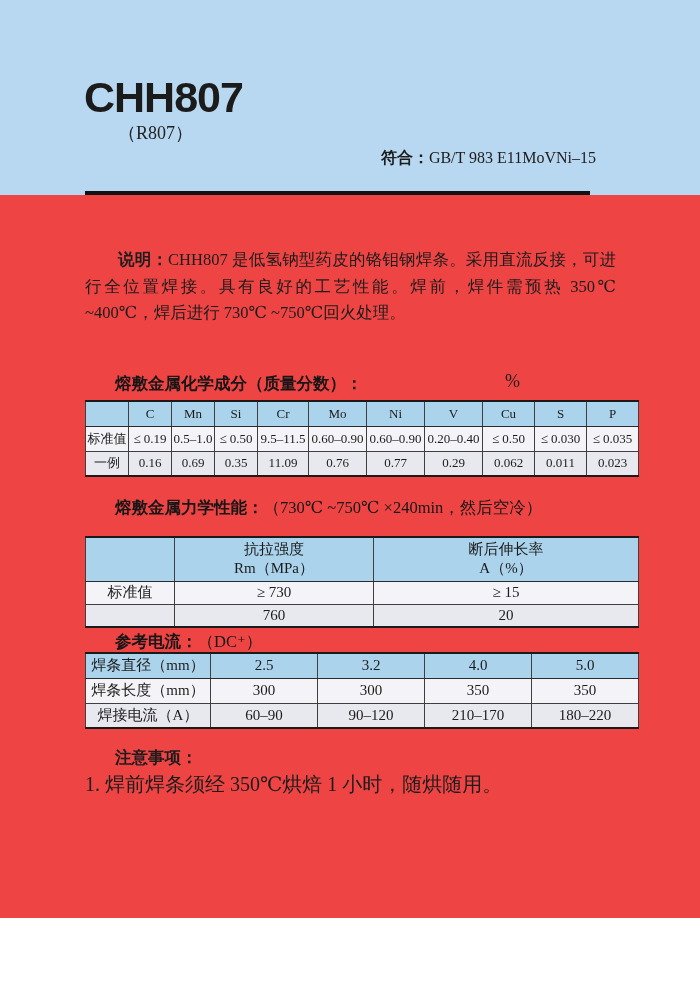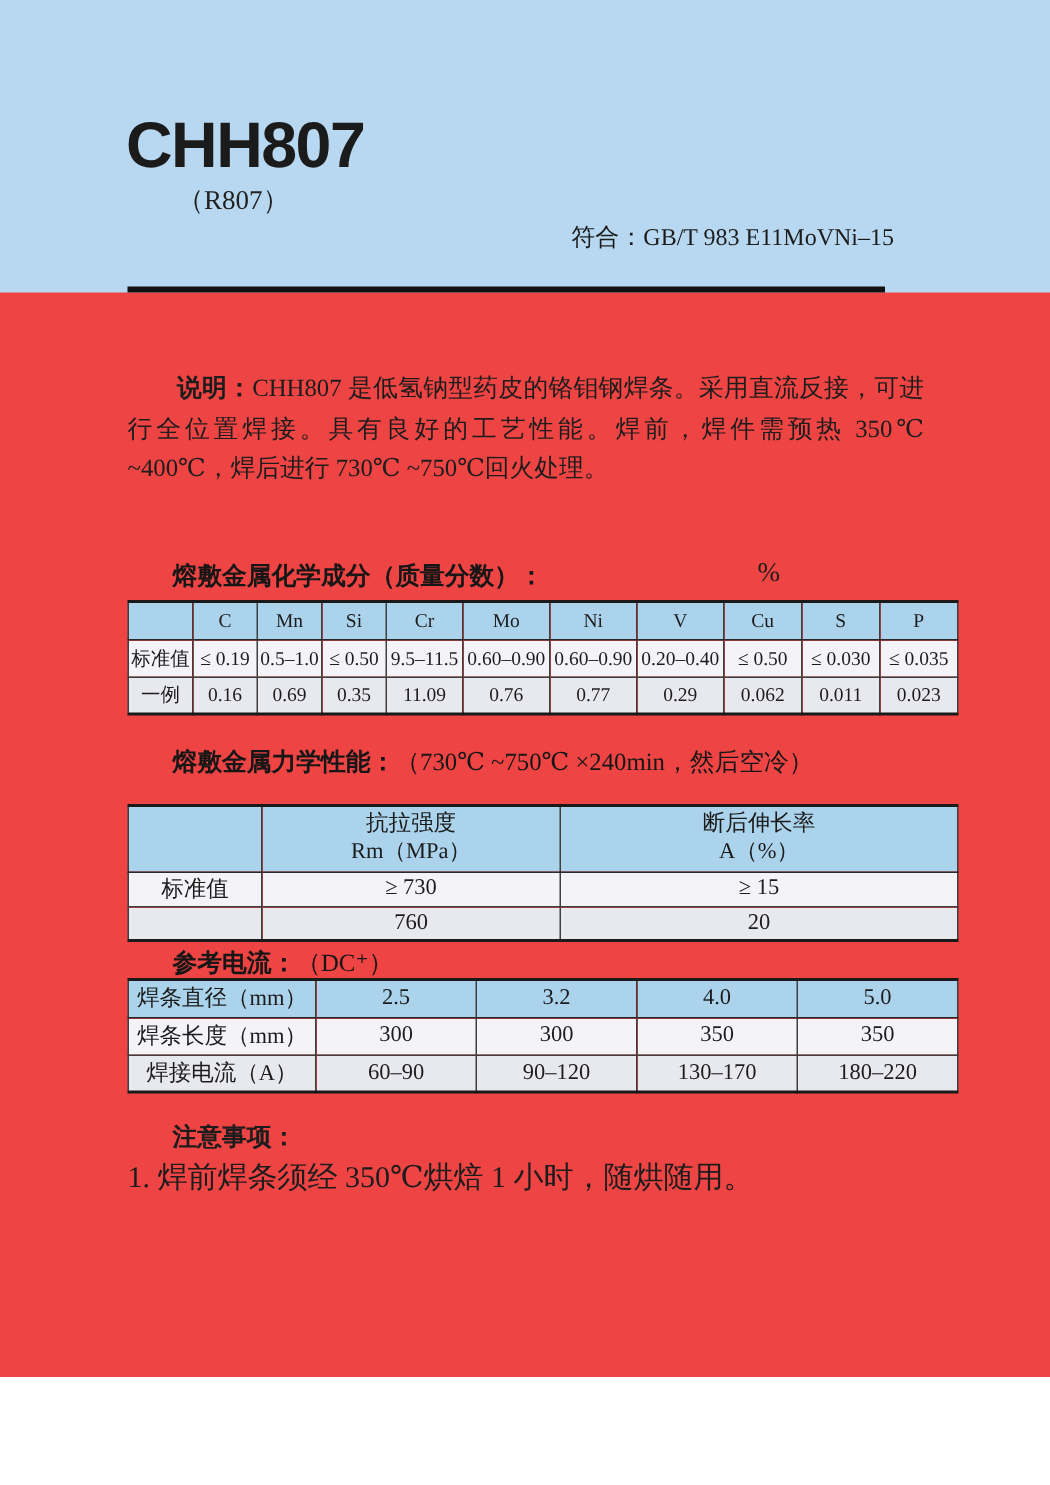--- a/index.html
+++ b/index.html
@@ -37,21 +37,21 @@
     margin-left: 32px;
   }
   .conform {
     position: absolute;
     top: 148px;
     left: 0; width: 596px;
     text-align: right;
     font-size: 16px;
     color: #1c1c1c;
   }
-  .conform .b { font-family: "Liberation Sans", "DejaVu Sans", sans-serif; font-weight: 400; text-align: center; }
+  .conform .b { font-family: "Liberation Sans", "DejaVu Sans", sans-serif; font-weight: 700; text-align: center; }
   .header-rule {
     position: absolute;
     left: 85px; top: 191px;
     width: 505px; height: 4px;
     background: #121212;
   }
   
   .intro {
     position: absolute;
     left: 85px; top: 246px;
@@ -274,21 +274,21 @@
       <td>焊条长度（mm）</td>
       <td>300</td>
       <td>300</td>
       <td>350</td>
       <td>350</td>
     </tr>
     <tr class="row-b">
       <td>焊接电流（A）</td>
       <td>60–90</td>
       <td>90–120</td>
-      <td>130–170</td>
+      <td>210–170</td>
       <td>180–220</td>
     </tr>
   </tbody>
     </table>
 
   <div class="notes-title">注意事项：</div>
   <div class="note-line" id="note-1">1. 焊前焊条须经 350℃烘焙 1 小时，随烘随用。</div>
 
   <div class="page-number">392</div>
   <div class="footer-rule"></div>

